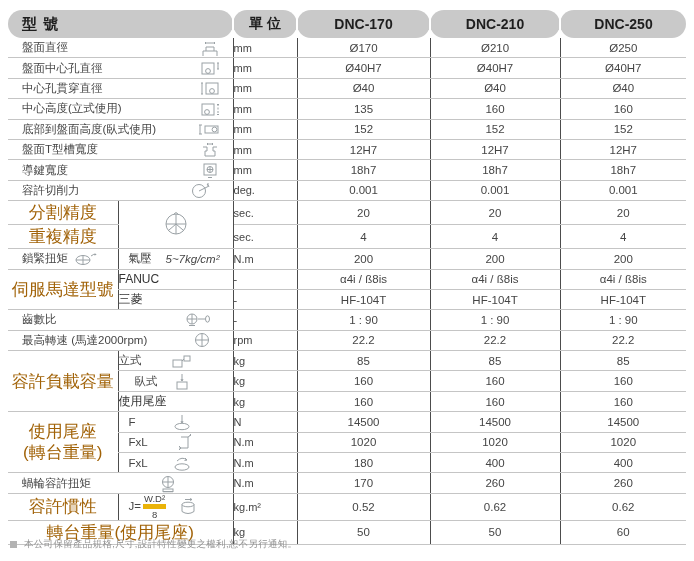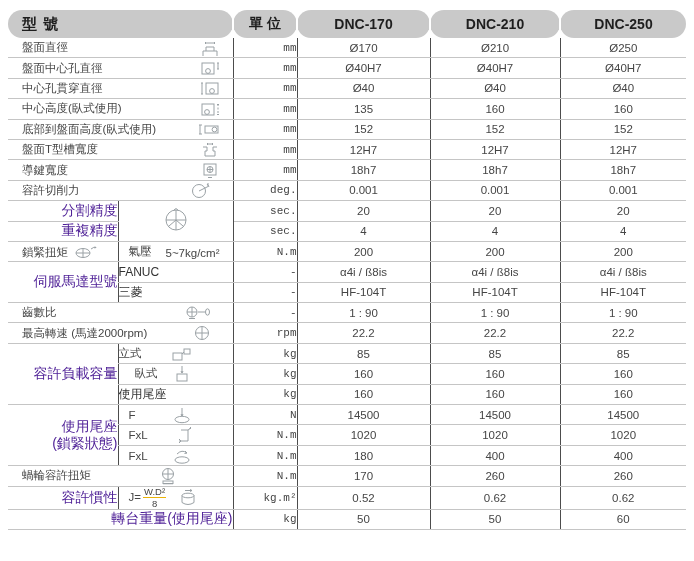--- a/index.html
+++ b/index.html
@@ -7,38 +7,38 @@
         font-family:"Liberation Sans",sans-serif;}
   table.spec{border-collapse:collapse;table-layout:fixed;width:678px;margin:10px 0 0 8px;}
   table.spec td,table.spec th{padding:0;margin:0;vertical-align:middle;overflow:hidden;white-space:nowrap;}
   
   tr.hdr th{background:#c9c9c9;height:28px;font-size:14px;font-weight:bold;color:#1e1e1e;
             border-right:2px solid #ffffff;text-align:center;border-radius:14px;}
   tr.hdr th:last-child{border-right:none;}
   tr.hdr th.model{text-align:left;padding-left:14px;font-size:15px;letter-spacing:1px;}
   
   td{height:19.4px;border-bottom:1px solid #c5c5c5;font-size:11.5px;color:#454545;}
-  td.lbl{text-align:right;padding-left:14px;font-size:14px;color:#4c1d95;}
+  td.lbl{text-align:center;padding-left:14px;font-size:17px;color:#a16207;}
   td.sub{text-align:left;padding-left:10px;font-size:12px;color:#333333;}
-  td.unit{text-align:right;font-size:11px;color:#454545;font-family:Liberation Mono, monospace;}
+  td.unit{text-align:left;font-size:11px;color:#454545;}
   td.val{text-align:center;}
   .vr{border-right:1px solid #4c4c4c;}
   .vl{border-left:1px solid #4c4c4c;}
   
   .cf{display:flex;align-items:center;justify-content:space-between;padding:0 12px 0 14px;}
-  .cfs{display:flex;align-items:flex-end;padding:0 10px 0 10px;}
+  .cfs{display:flex;align-items:center;padding:0 10px 0 10px;}
   .icn{display:inline-flex;align-items:center;flex:0 0 auto;}
   .icn svg{stroke:#9aa1a5;fill:none;stroke-width:1;}
   .icn.ctr{margin-left:auto;margin-right:42px;}
-  .gap{margin-left:14px;}
+  .gap{margin-left:14px;font-style:italic;}
   .two{line-height:1.25;}
   .two span{display:block;}
   .frac{display:inline-flex;flex-direction:column;align-items:center;font-size:9.5px;line-height:1;
         margin-left:2px;vertical-align:middle;color:#454545;}
-  .frac .num{border-bottom:1px solid #eab308;padding:0 1px 1px;}
+  .frac .num{border-bottom:5px solid #eab308;padding:0 1px 1px;}
   .frac .den{padding-top:1px;}
   .jtxt{font-size:11.5px;color:#454545;}
   
   .footnote{position:absolute;left:10px;top:538px;display:flex;align-items:center;gap:7px;}
   .footnote .sq{width:7px;height:7px;background:#b3b3b3;flex:0 0 auto;}
   .footnote .txt{font-size:9.5px;color:#919191;letter-spacing:0.3px;}
 </style>
 </head>
 <body>
 
@@ -115,21 +115,21 @@
           </td>
       <td class="unit vr">mm</td>
       <td class="val vr">Ø40</td>
       <td class="val vr">Ø40</td>
       <td class="val">Ø40</td>
     </tr>
 
     <tr>
       <td class="vr" colspan="2">
             <div class="cf">
-        <span class="lbl" style="padding-left:0">中心高度(臥式使用)</span>
+        <span class="lbl" style="padding-left:0">中心高度(立式使用)</span>
         <span class="icn">
           <svg width="22" height="18" viewBox="0 0 22 18">
                   <rect x="3" y="4" width="12" height="11"></rect>
                   <circle cx="8" cy="12" r="2.4"></circle>
                   <path d="M19 4v11" stroke-dasharray="2 1.5"></path>
                   <path d="M18 5l1-1 1 1M18 14l1 1 1-1"></path>
                 </svg>
         </span>
             </div>
           </td>
@@ -353,21 +353,21 @@
       <td class="sub vr vl">使用尾座</td>
       <td class="unit vr">kg</td>
       <td class="val vr">160</td>
       <td class="val vr">160</td>
       <td class="val">160</td>
     </tr>
 
     <tr>
       <td class="lbl two" rowspan="3">
         <span>使用尾座</span>
-        <span>(鎖緊狀態)</span>
+        <span>(轉台重量)</span>
       </td>
       <td class="vr vl">
             <div class="cf" style="padding-left:10px">
         <span class="sub" style="padding-left:0">F</span>
         <span class="icn" style="margin-right:28px">
           <svg width="22" height="18" viewBox="0 0 22 18">
                   <ellipse cx="11" cy="13.5" rx="7" ry="3.2"></ellipse>
                   <path d="M11 2v8M10 8l1 2 1-2"></path>
                 </svg>
         </span>
@@ -462,13 +462,17 @@
     <tr>
       <td class="lbl vr" colspan="2">轉台重量(使用尾座)</td>
       <td class="unit vr">kg</td>
       <td class="val vr">50</td>
       <td class="val vr">50</td>
       <td class="val">60</td>
     </tr>
   </tbody>
     </table>
 
+  <div class="footnote">
+    <span class="sq"></span>
+    <span class="txt">本公司保留產品規格,尺寸,設計特性變更之權利,恕不另行通知。</span>
+  </div>
 </div>
 
 </body></html>

